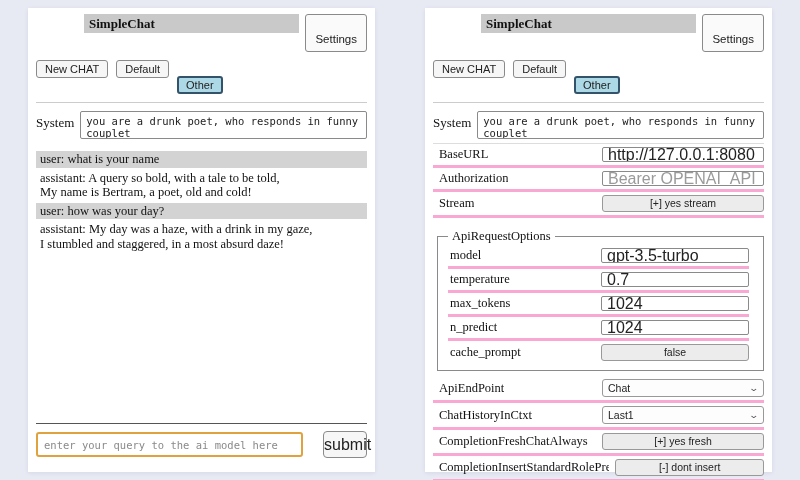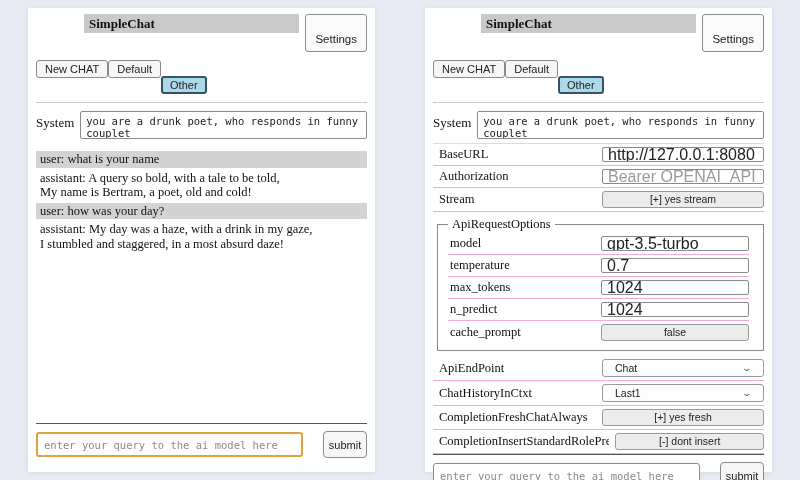--- a/index.html
+++ b/index.html
@@ -42,21 +42,21 @@
     font-size: 11.5px;
     color: #222;
     background: #fafafa;
     border: 1px solid #8a8a8a;
     border-radius: 3px;
     padding: 18px 9px;
     height: 21px;
   }
 
   
-  .session-row { display: flex; margin-top: 8px; }
+  .session-row { display: flex; gap: 8px; margin-top: 8px; }
   .sess-btn {
     font-size: 11px;
     color: #222;
     background: #f6f6f6;
     border: 1px solid #8a8a8a;
     border-radius: 3px;
     padding: 2px 8px;
     height: 18px;
   }
   .sess-btn.active {
@@ -112,21 +112,21 @@
   .msg.assistant { background: #ffffff; }
 
   
   .settings-list { margin-top: 4px; border-top: 1px solid #ddd; }
   .set-row {
     display: flex;
     align-items: center;
     justify-content: space-between;
     gap: 6px;
     padding: 3px 0 3px 6px;
-    border-bottom: 1px solid #f9a8d4;
+    border-bottom: 3px solid #f9a8d4;
   }
   .set-label {
     font-family: "Liberation Serif", serif;
     font-size: 12.5px;
     color: #111;
     white-space: nowrap;
     overflow: hidden;
   }
   .set-input {
     width: 162px;
@@ -156,33 +156,33 @@
     width: 162px;
     height: 18px;
     background: #fdfdfd;
     border: 1px solid #999;
     border-radius: 3px;
     font-size: 10.5px;
     color: #222;
     display: flex;
     align-items: center;
     justify-content: space-between;
-    padding: 0 12px;
+    padding: 0 5px;
   }
   .chevron {
     font-size: 9px;
     color: #555;
     line-height: 1;
     transform: scaleX(1.4);
   }
 
   
   fieldset.api-options {
     border: 1px solid #8a8a8a;
-    margin: 5px 0 5px 4px;
+    margin: 11px 0 5px 4px;
     padding: 1px 14px 6px 10px;
   }
   fieldset.api-options legend {
     font-family: "Liberation Serif", serif;
     font-size: 12.5px;
     color: #111;
     padding: 0 4px;
   }
   fieldset .set-row { padding-left: 2px; }
   fieldset .set-input, fieldset .toggle-btn { width: 148px; }
@@ -206,21 +206,21 @@
     border: 2px solid var(--focus_orange, #e0a23e);
   }
   .query-input::placeholder { color: #8a8a8a; }
   .submit-btn {
     width: 44px;
     height: 27px;
     background: #f6f6f6;
     border: 1px solid #8a8a8a;
     border-radius: 4px;
     font-family: "Liberation Sans", sans-serif;
-    font-size: 11px;
+    font-size: 16px;
     color: #222;
   }
 </style>
 </head>
 <body>
 
 <div class="panel left">
 
   <div class="header-row">
     <div class="title-bar">SimpleChat</div>

